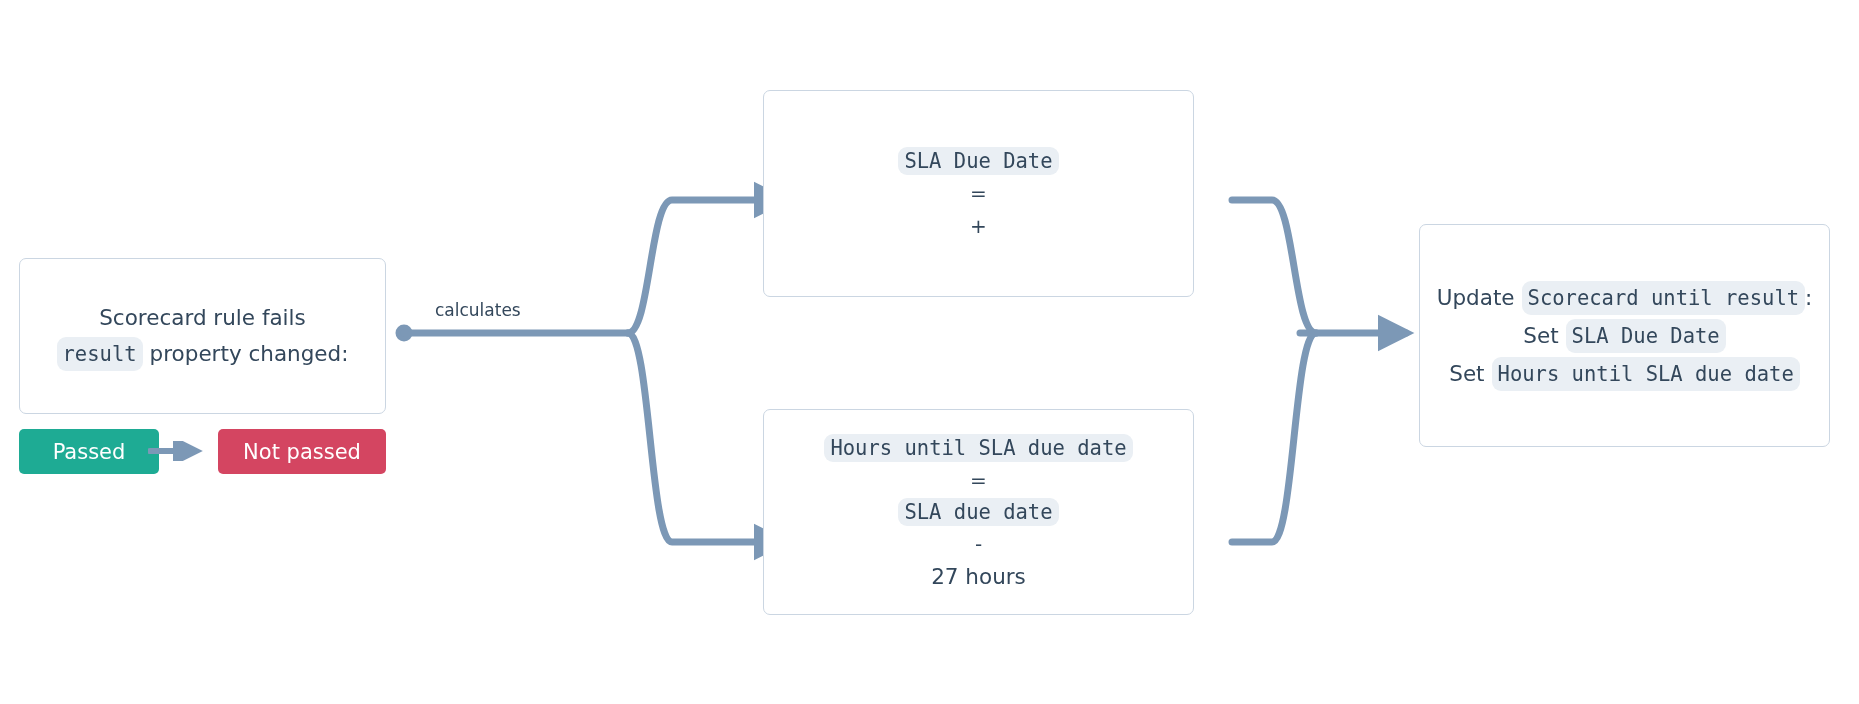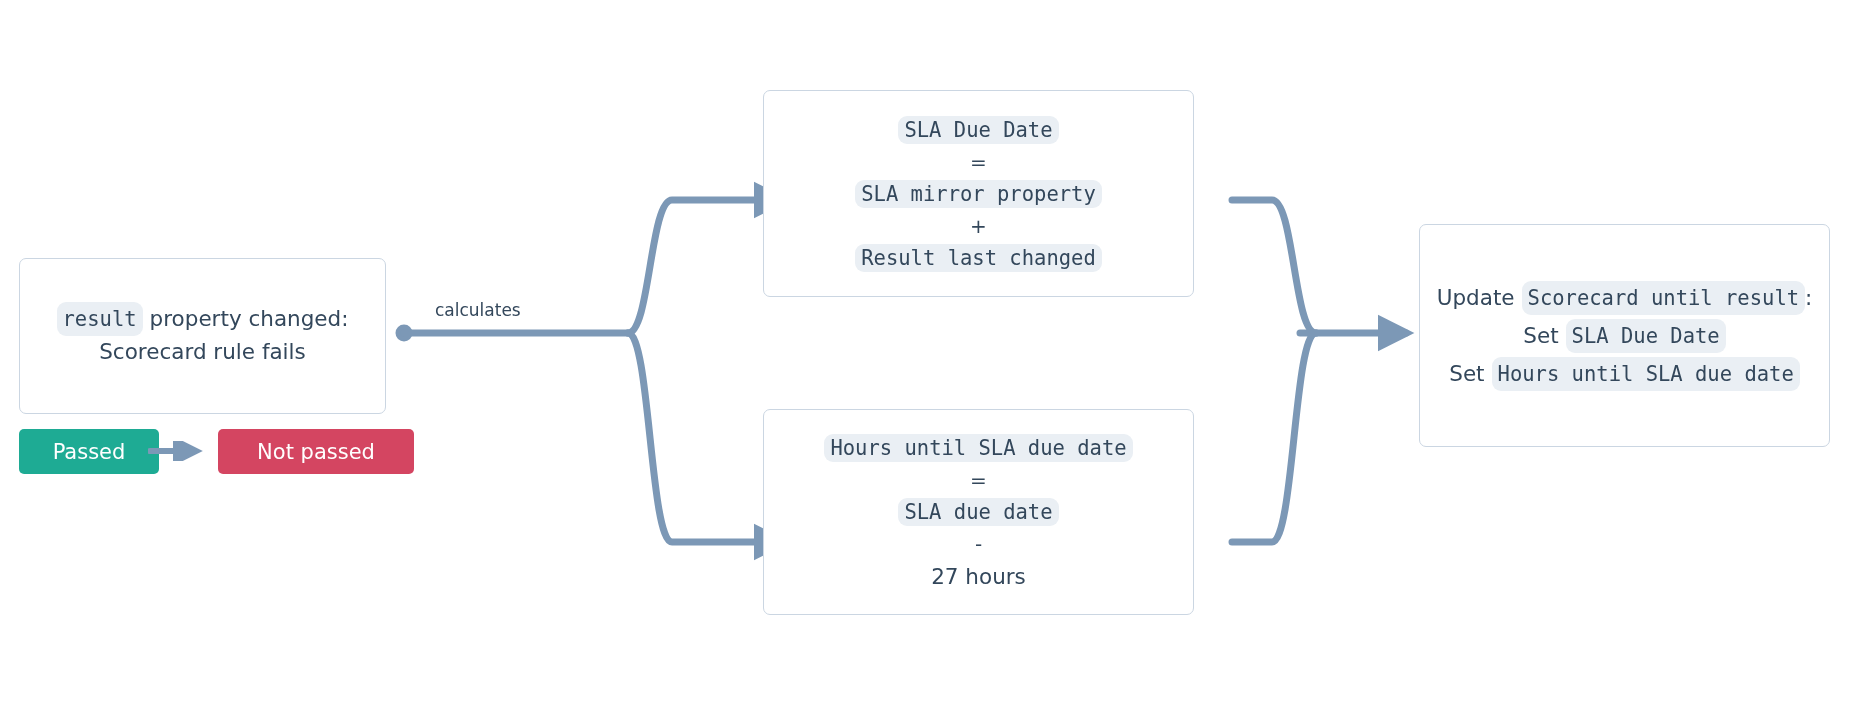--- a/index.html
+++ b/index.html
@@ -94,21 +94,21 @@
     border-radius:5px;
     display:flex;align-items:center;justify-content:center;
     color:#ffffff;
     font-family:"DejaVu Sans", sans-serif;
     font-size:21px;
     height:45px;
     box-sizing:border-box;
     white-space:nowrap;
   }
   #badge-passed{left:19px;top:429px;width:140px;background:#1eab94;}
-  #badge-notpassed{left:218px;top:429px;width:196px;background:#d44561;}
+  #badge-notpassed{left:218px;top:429px;width:168px;background:#d44561;}
 
   #badge-arrow{
     position:absolute;z-index:3;left:148px;top:441px;width:60px;height:20px;
   }
 
   
   #edge-label{
     position:absolute;z-index:3;
     left:435px; top:300px;
     font-family:"DejaVu Sans", sans-serif;
@@ -141,26 +141,26 @@
     <path d="M1232,200 H1272 C1294,200 1294,333 1316,333" fill="none" stroke="#7c98b6" stroke-width="7" stroke-linecap="round"></path>
 
     <path d="M1232,542 H1272 C1294,542 1294,333 1316,333" fill="none" stroke="#7c98b6" stroke-width="7" stroke-linecap="round"></path>
 
     <path d="M1300,333 H1406" fill="none" stroke="#7c98b6" stroke-width="7" stroke-linecap="round" marker-end="url(#arrowhead)"></path>
   </svg>
 
   <div id="edge-label">calculates</div>
 
   <div class="card" id="box-trigger">
+    <div class="row l1">
+      <span class="plain">Scorecard rule fails</span>
+    </div>
     <div class="row l2">
       <span class="code">result</span>
       <span class="plain">property changed:</span>
-    </div>
-    <div class="row l1">
-      <span class="plain">Scorecard rule fails</span>
     </div>
   </div>
 
   <div class="badge" id="badge-passed">
     <span>Passed</span>
   </div>
 
   <svg id="badge-arrow" viewBox="0 0 60 20" width="60" height="20" xmlns="http://www.w3.org/2000/svg">
     <defs>
       <marker id="arrowhead2" markerWidth="6" markerHeight="6" refX="3.2" refY="3.0" orient="auto" markerUnits="strokeWidth">
@@ -172,27 +172,21 @@
 
   <div class="badge" id="badge-notpassed">
     <span>Not passed</span>
   </div>
 
   <div class="card" id="box-calc-top">
     <div class="row">
       <span class="code">SLA Due Date</span>
     </div>
     <div class="row op">=</div>
-    <div class="row">
-      <span class="code">SLA mirror property</span>
-    </div>
     <div class="row op">+</div>
-    <div class="row">
-      <span class="code">Result last changed</span>
-    </div>
   </div>
 
   <div class="card" id="box-calc-bottom">
     <div class="row">
       <span class="code">Hours until SLA due date</span>
     </div>
     <div class="row op">=</div>
     <div class="row">
       <span class="code">SLA due date</span>
     </div>

